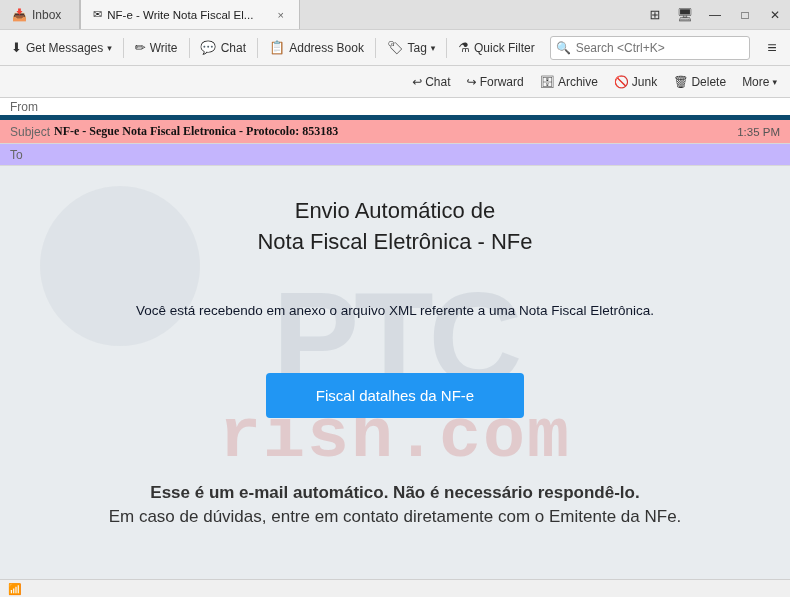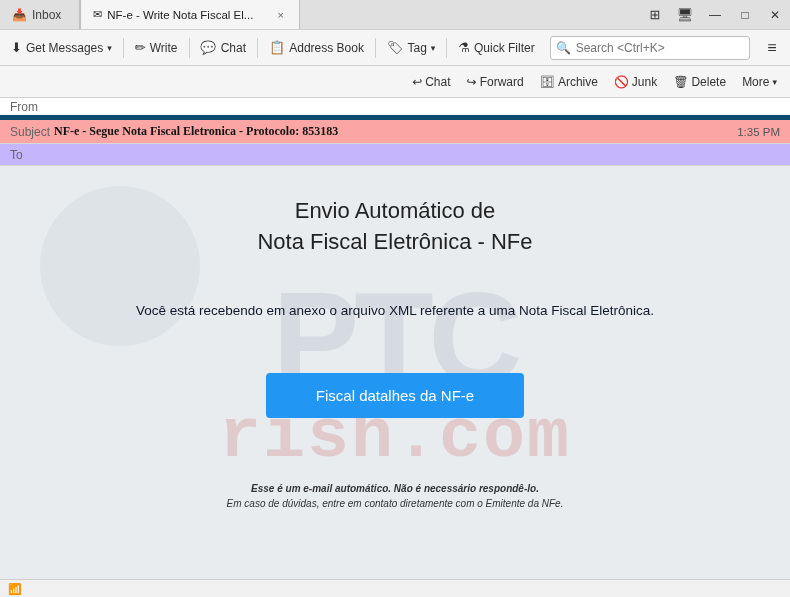--- a/index.html
+++ b/index.html
@@ -263,23 +263,22 @@
       color: white;
       border: none;
       border-radius: 4px;
       padding: 14px 50px;
       font-size: 15px;
       cursor: pointer;
       margin-bottom: 50px;
     }
     .email-footer {
       text-align: center;
-      font-size: 10px;
-      color: #333;
-      font-style: italic;
+      font-size: 17px;
+      color: #333;
     }
     .email-footer-line1 { font-weight: 600; margin-bottom: 4px; }
     .email-footer-line2 { font-weight: 400; }
 
     
     .statusbar {
       background: #f0f0f0;
       border-top: 1px solid #d0d0d0;
       height: 20px;
       display: flex;

